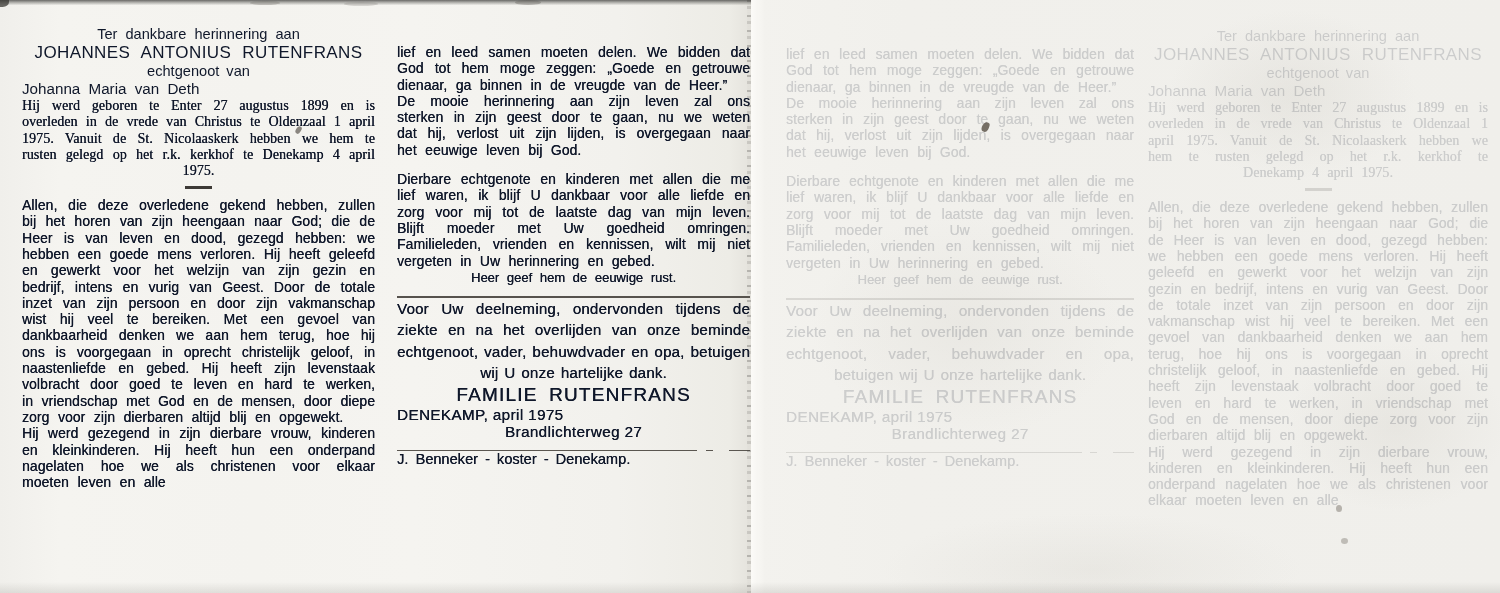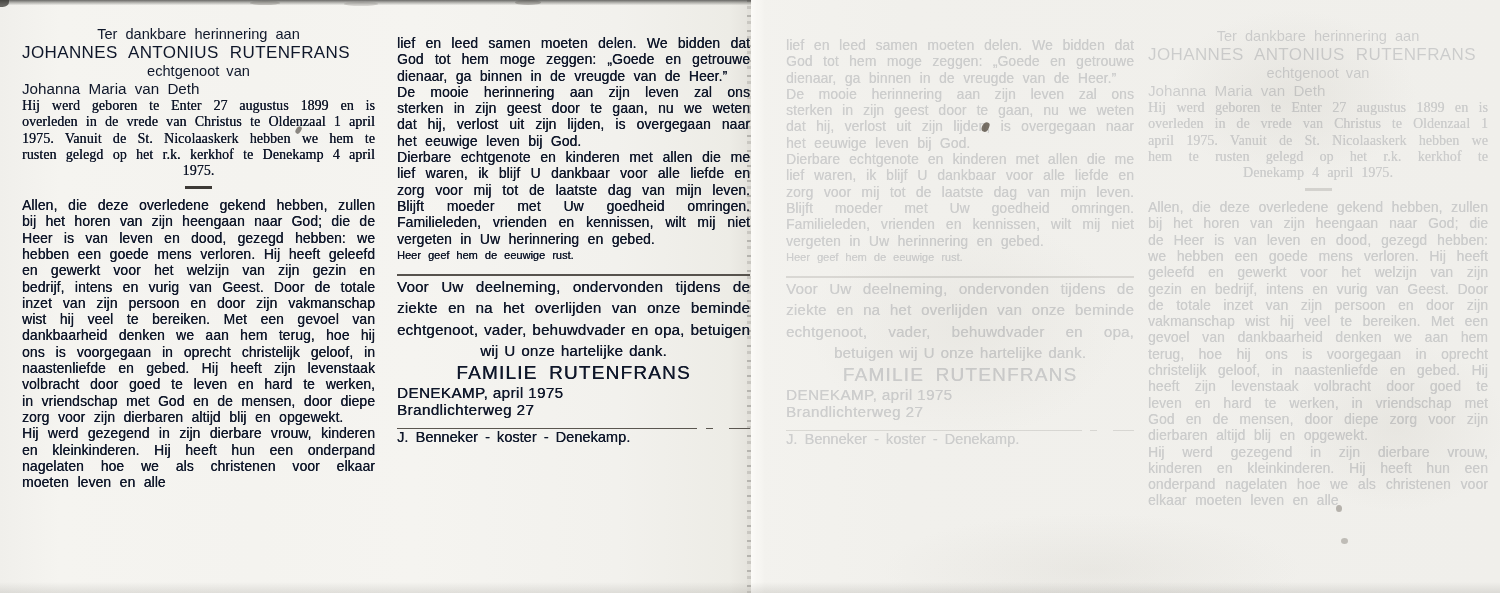--- a/index.html
+++ b/index.html
@@ -79,47 +79,47 @@
   .col-front  { left: 22px;  width: 353px; }
   .col-inner  { left: 397px; width: 353px; }
   .ghost { opacity: 0.155; filter: blur(0.45px); }
   .ghost-inner { left: 786px;  top: 28px; width: 348px; }
   .ghost-front { left: 1148px; top: 28px; width: 340px; }
 
   .scan p { margin: 0; }
 
   
   .dedication { text-align: center; font-size: 14.6px; line-height: 17px; word-spacing: 4px; margin: 4px 0 7px; }
-  .deceased   { font-size: 17px;   line-height: 20px; letter-spacing: 0.4px; word-spacing: 6px; margin: 0 0 5px; }
+  .deceased   { text-align: center; font-size: 17px;   line-height: 20px; letter-spacing: 0.4px; word-spacing: 6px; margin: 0 0 5px; }
   .relation   { text-align: center; font-size: 14.6px; line-height: 17px; word-spacing: 3px; margin: 0 0 5px; }
   .spouse     { text-align: left; font-size: 15.2px; line-height: 18px; word-spacing: 4px; margin: 0 0 11px; }
 
   .body {
     font-size: 13.9px; line-height: 16.3px;
     text-align: justify; word-spacing: 4.5px; letter-spacing: 0.1px;
     text-shadow: 0.25px 0 0 currentColor;
   }
   .intro { text-align-last: center; font-family: Liberation Serif, serif; }
   .rule-short { width: 27px; height: 2.6px; background: #3d3a36; margin: 7px auto 8px; }
 
   
   .inner-par { margin-top: 9px; }
-  .inner-par.first { margin-top: 9px; }
-  .inner-par.gap { }
-  .prayer { font-size: 11px; line-height: 17px; word-spacing: 4px; margin-top: 12px; text-shadow: 0.25px 0 0 currentColor; }
+  .inner-par.first { margin-top: 18px; }
+  .inner-par.gap { margin-top: 13px; }
+  .prayer { text-align: center; font-size: 13px; line-height: 17px; word-spacing: 4px; margin-top: 12px; text-shadow: 0.25px 0 0 currentColor; }
   .rule-full { height: 1.7px; background: #56524d; margin-top: 10px; }
   .thanks {
     font-size: 15.1px; line-height: 21.5px;
     margin: 14px 12px 0; text-align: justify; text-align-last: center;
     word-spacing: 1.5px; letter-spacing: 0.2px;
     text-shadow: 0.25px 0 0 currentColor;
   }
   .family { font-size: 19px; letter-spacing: 1.2px; word-spacing: 5px; margin: 12px 0 0 136px; text-shadow: 0.3px 0 0 currentColor; text-align: center; }
   .place-date { font-size: 15.2px; letter-spacing: 0.4px; margin: 14px 0 0 20px; text-shadow: 0.3px 0 0 currentColor; }
-  .address    { font-size: 15.2px; letter-spacing: 0.4px; margin: 4px 0 0 20px;  text-shadow: 0.3px 0 0 currentColor; }
+  .address    { font-size: 15.2px; letter-spacing: 0.4px; margin: 4px 0 0 20px;  text-shadow: 0.3px 0 0 currentColor; text-align: center; }
   .rule-dashed {
     height: 1.5px; margin-top: 10px;
     background: linear-gradient(90deg,
       #5a5650 0%, #5a5650 85%, rgba(90,86,80,0) 85%, rgba(90,86,80,0) 87.5%,
       #5a5650 87.5%, #5a5650 89.5%, rgba(90,86,80,0) 89.5%, rgba(90,86,80,0) 94%,
       #5a5650 94%, #5a5650 100%);
   }
   .printer { text-align: left; font-size: 14.6px; word-spacing: 3px; margin-top: 6px; text-shadow: 0.25px 0 0 currentColor; }
 </style>
 </head>

